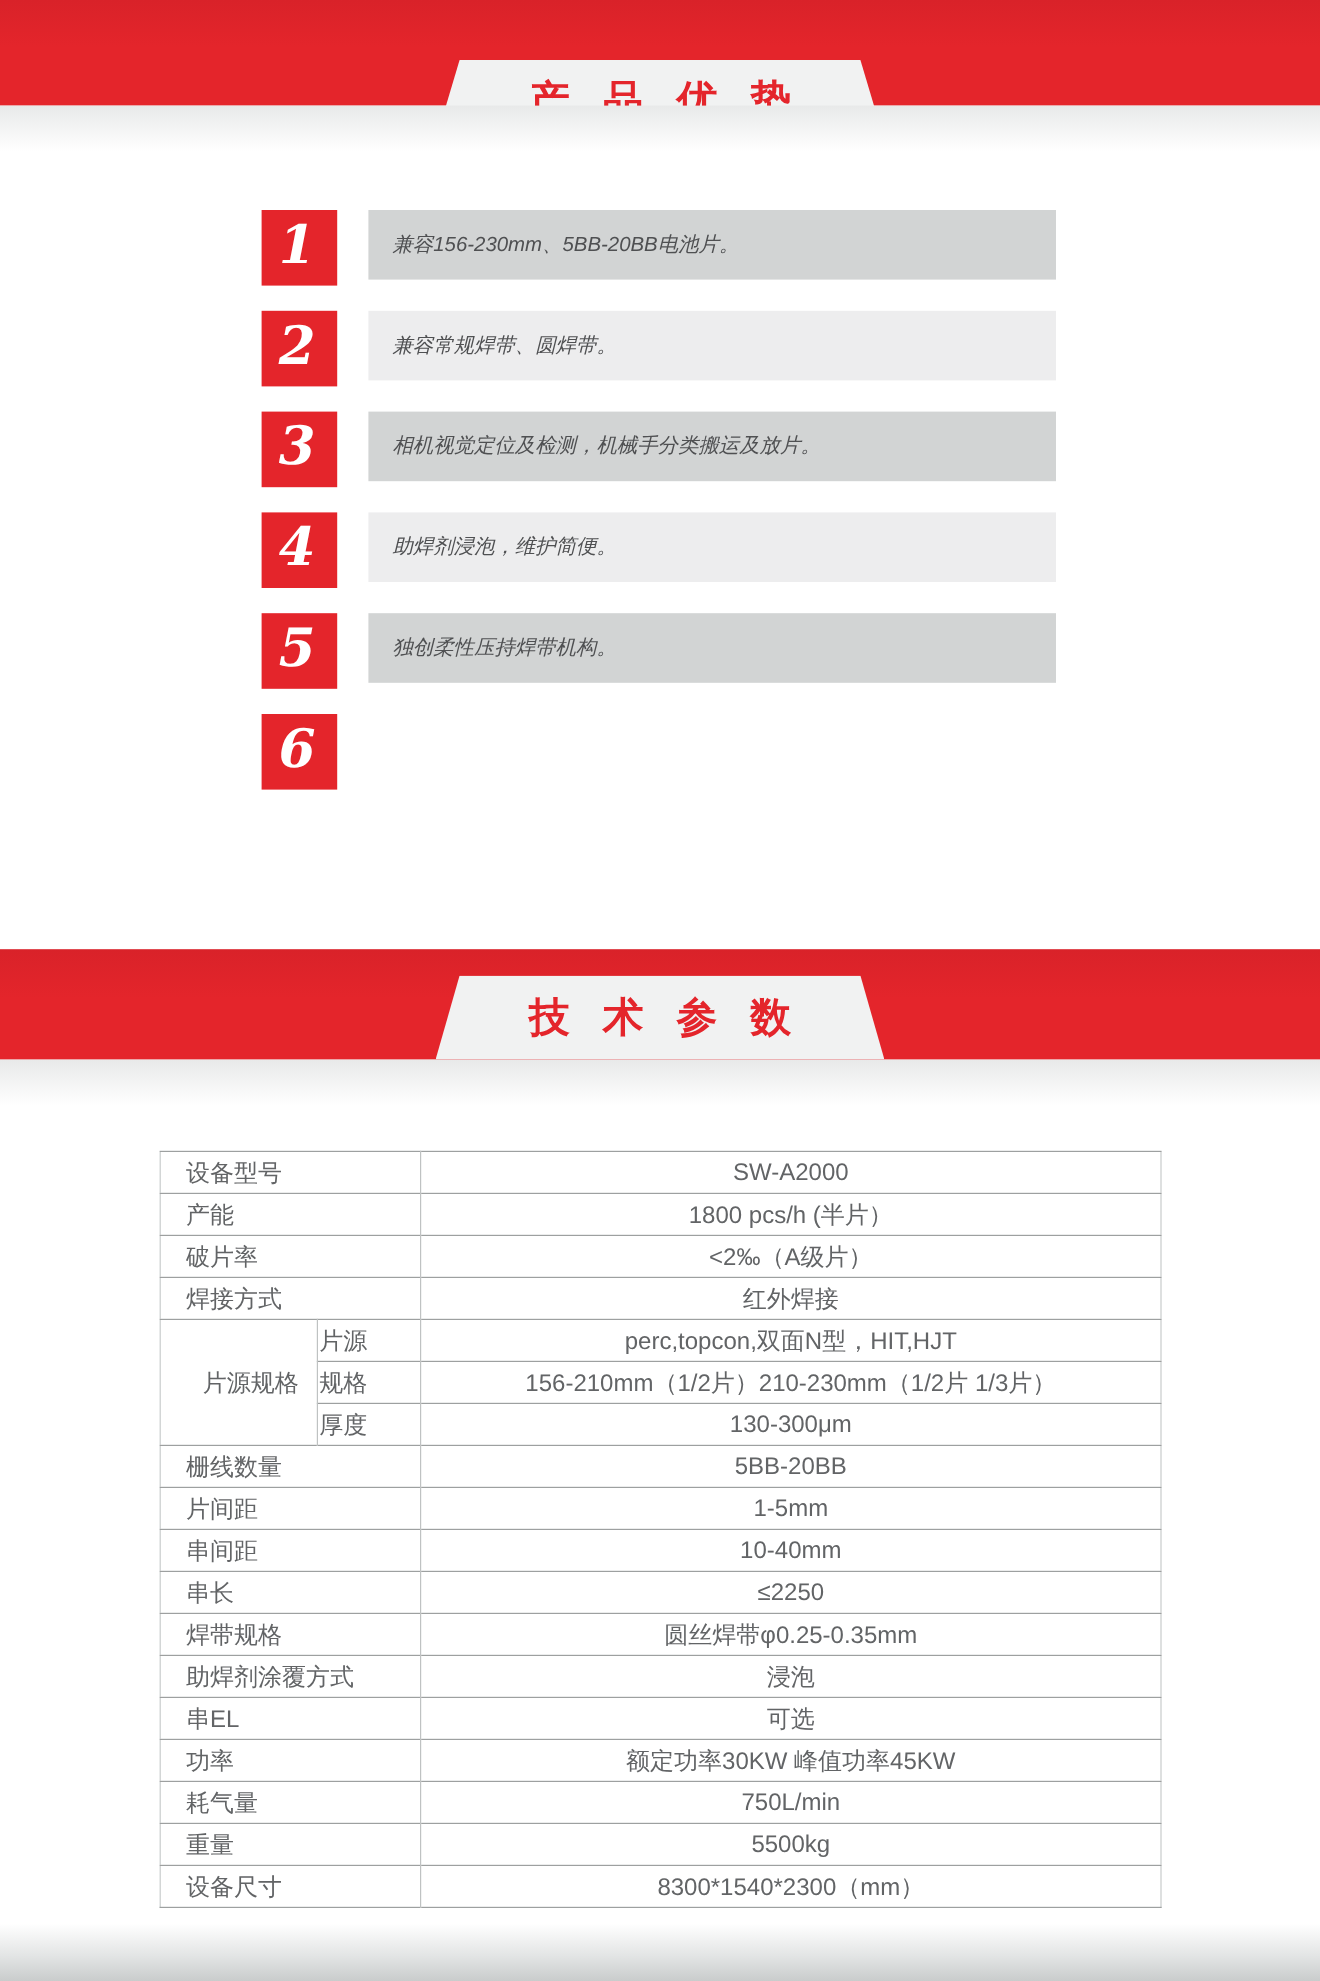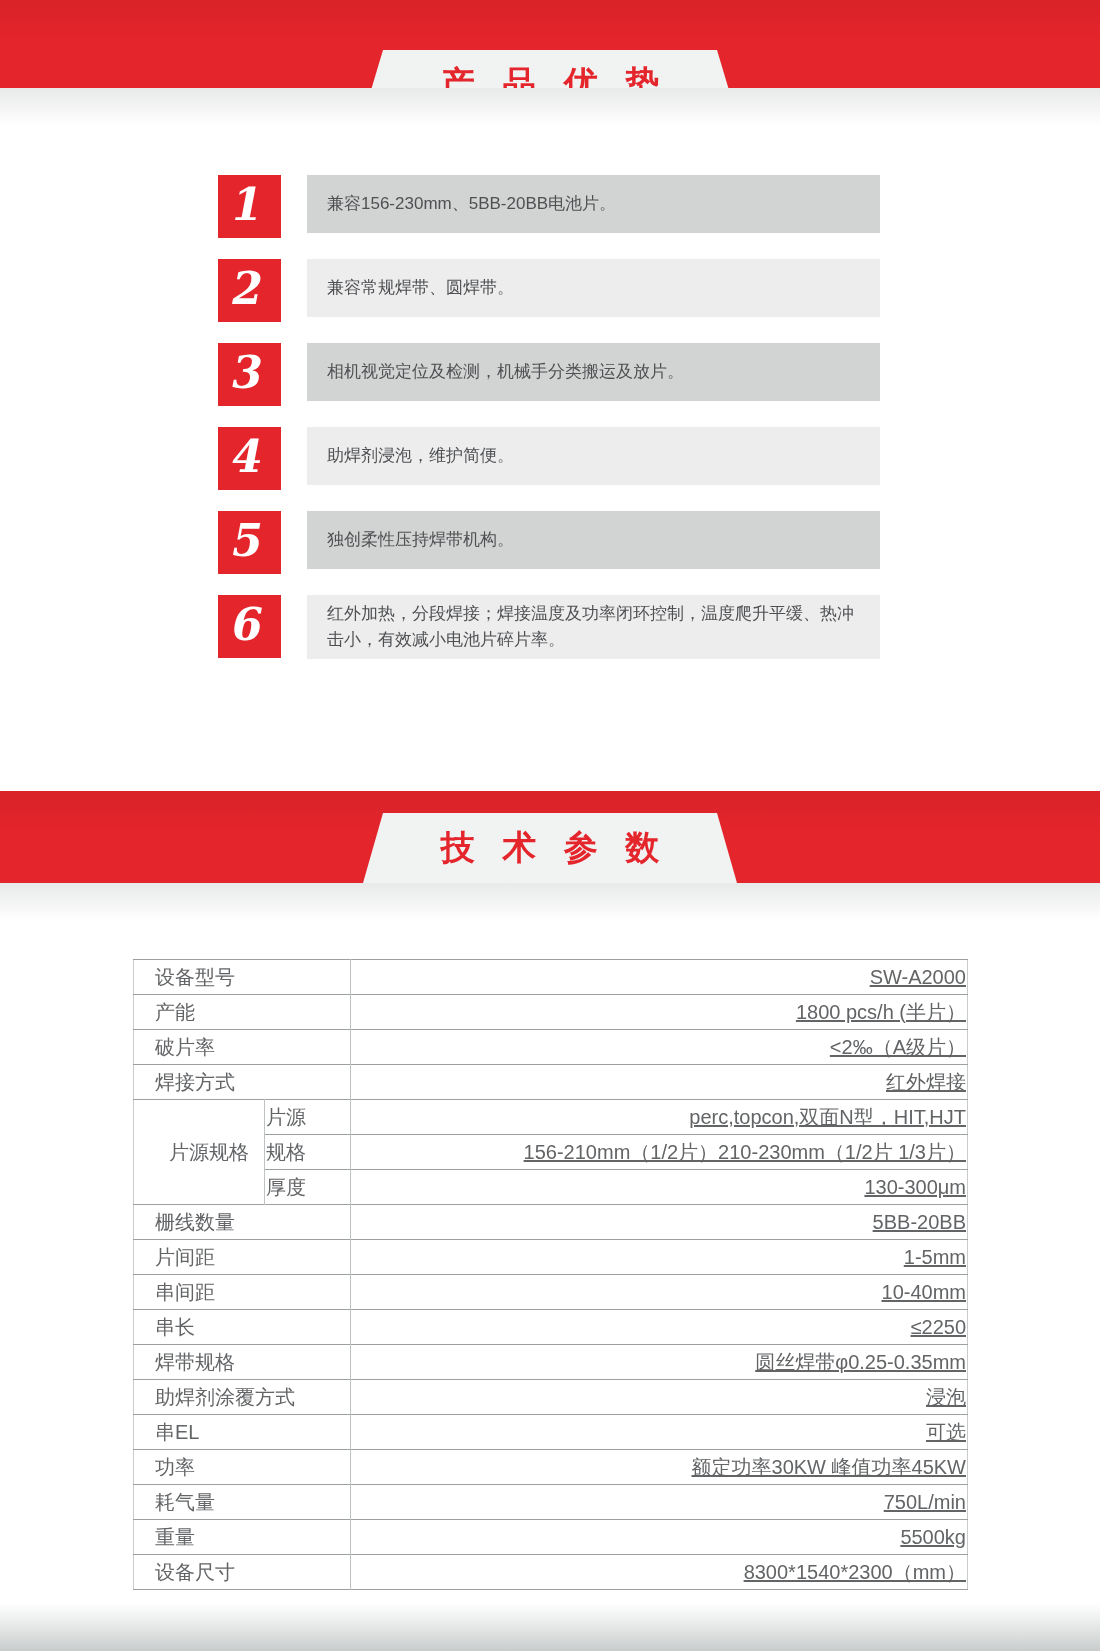--- a/index.html
+++ b/index.html
@@ -50,39 +50,39 @@
     font-family:"DejaVu Serif","Liberation Serif",serif;
     font-style:italic;font-weight:bold;font-size:44px;color:#ffffff;
     transform:translate(-2px,-2px);
   }
   .adv-bar{
     flex:1;margin-left:26px;min-height:58px;box-sizing:border-box;
     display:flex;align-items:center;padding:6px 20px;
   }
   .adv-bar.dark{background:var(--bar-dark);}
   .adv-bar.light{background:var(--bar-light);}
-  .adv-text{margin:0;font-size:17px;line-height:26px;color:var(--txt);}
+  .adv-text{margin:0;font-size:17px;line-height:26px;color:var(--txt);font-style:italic;}
 
   
   .spec-table{
     position:absolute;left:133px;top:959px;width:834px;
     border-collapse:collapse;table-layout:fixed;
     border-left:1px solid var(--line-outer);
     border-right:1px solid var(--line-outer);
     border-bottom:1px solid var(--line-h);
   }
   .spec-table td{
     height:32px;font-size:20px;color:var(--table-txt);
     border-top:1px solid var(--line-h);
     overflow:hidden;white-space:nowrap;
   }
   .label-cell{padding-left:21px;text-align:left;border-right:1px solid var(--line-v);}
   .group-cell{padding-left:21px;text-align:center;border-right:1px solid var(--line-v);}
   .sub-label-cell{text-align:left;border-right:1px solid var(--line-v);}
-  .value-cell{text-align:right;text-decoration:underline;}
+  .value-cell{text-align:center;}
 
   
   .bottom-shade{
     position:absolute;left:0;right:0;bottom:0;height:48px;
     background:linear-gradient(180deg,#ffffff 0%,#e3e5e5 55%,#c9cccc 100%);
   }
 </style>
 </head>
 <body>
 
@@ -132,23 +132,20 @@
         <div class="num-box">
           <span class="num">5</span>
         </div>
         <div class="adv-bar dark">
           <p class="adv-text">独创柔性压持焊带机构。</p>
         </div>
       </div>
       <div class="adv-item">
         <div class="num-box">
           <span class="num">6</span>
-        </div>
-        <div class="adv-bar light">
-          <p class="adv-text">红外加热，分段焊接；焊接温度及功率闭环控制，温度爬升平缓、热冲击小，有效减小电池片碎片率。</p>
         </div>
       </div>
     </div>
 
   <div class="banner banner-2">
     <div class="trapezoid">
       <span class="banner-title">技 术 参 数</span>
     </div>
   </div>
   <div class="fade fade-2"></div>

